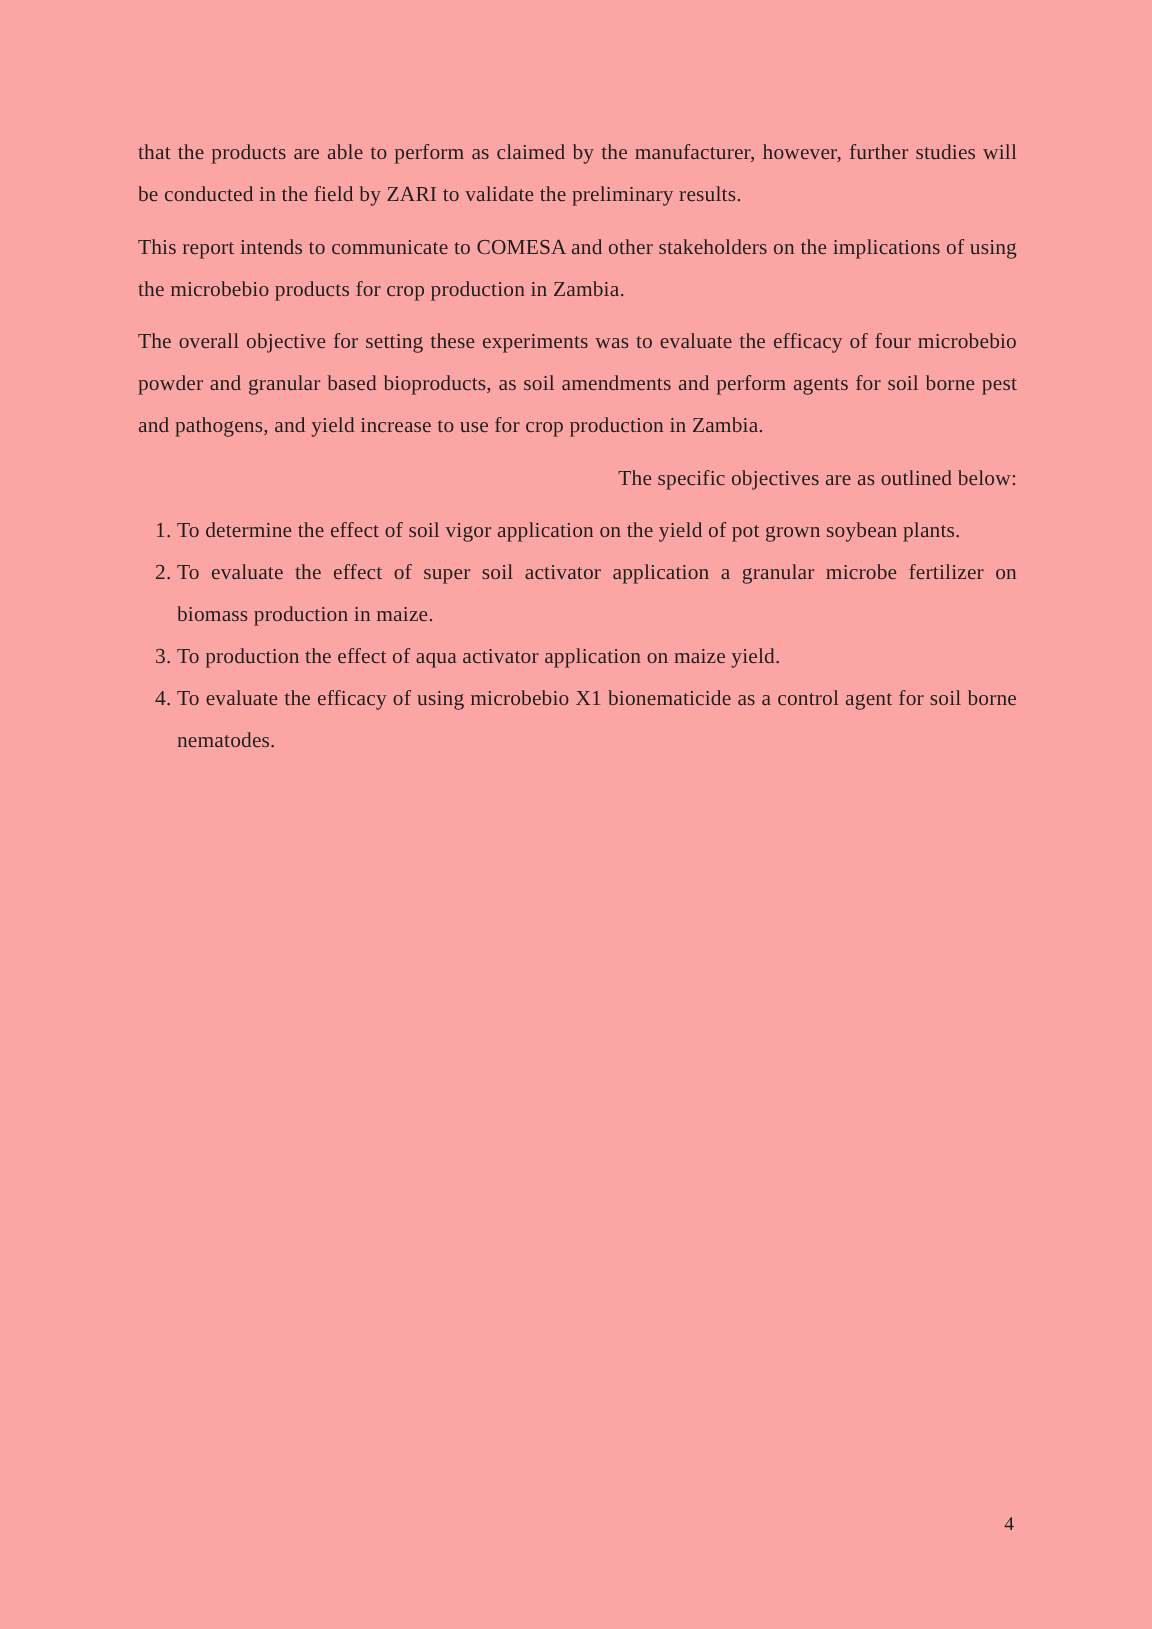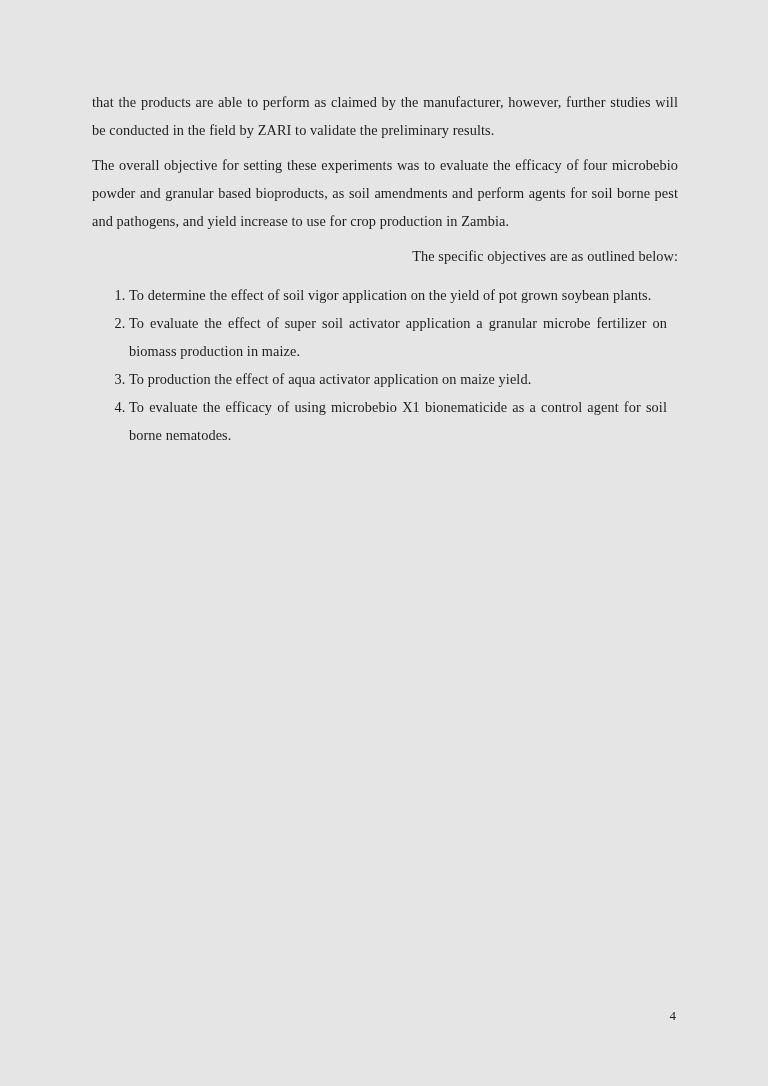--- a/index.html
+++ b/index.html
@@ -4,21 +4,21 @@
 <style>
   html, body {
     margin: 0;
     padding: 0;
     background: #ffffff;
   }
   .page {
     position: relative;
     width: 768px;
     height: 1086px;
-    background: #e5e5e5;
+    background: #fca5a5;
     font-family: "Liberation Serif", "DejaVu Serif", serif;
     color: #1d1d1d;
     overflow: hidden;
     box-sizing: border-box;
   }
   .content {
     position: absolute;
     top: 88px;
     left: 92px;
     width: 586px;
@@ -35,21 +35,21 @@
   }
   h1.section-heading {
     margin: 21px 0 27px 0;
     font-size: 21.5px;
     line-height: 30px;
     font-weight: bold;
     text-align: left;
     letter-spacing: 0.2px;
   }
   ol.objectives-list {
-    margin: 11px;
+    margin: 0;
     padding: 0 0 0 26px;
     font-size: 14.3px;
     line-height: 28px;
   }
   ol.objectives-list li {
     margin: 0;
     padding: 0;
     text-align: justify;
     letter-spacing: 0.1px;
   }
@@ -63,20 +63,21 @@
   }
 </style>
 </head>
 <body>
 
 <div class="page">
   <div class="content">
 
     <p class="body-text">that the products are able to perform as claimed by the manufacturer, however, further studies will be conducted in the field by ZARI to validate the preliminary results.</p>
 
+    <p class="body-text">This report intends to communicate to COMESA and other stakeholders on the implications of using the microbebio products for crop production in Zambia.</p>
 
 
     <p class="body-text">The overall objective for setting these experiments was to evaluate the efficacy of four microbebio powder and granular based bioproducts, as soil amendments and perform agents for soil borne pest and pathogens, and yield increase to use for crop production in Zambia.</p>
 
     <p class="body-text no-justify">The specific objectives are as outlined below:</p>
 
     <ol class="objectives-list">
       <li>To determine the effect of soil vigor application on the yield of pot grown soybean plants.</li>
       <li>To evaluate the effect of super soil activator application a granular microbe fertilizer on biomass production in maize.</li>
       <li>To production the effect of aqua activator application on maize yield.</li>

